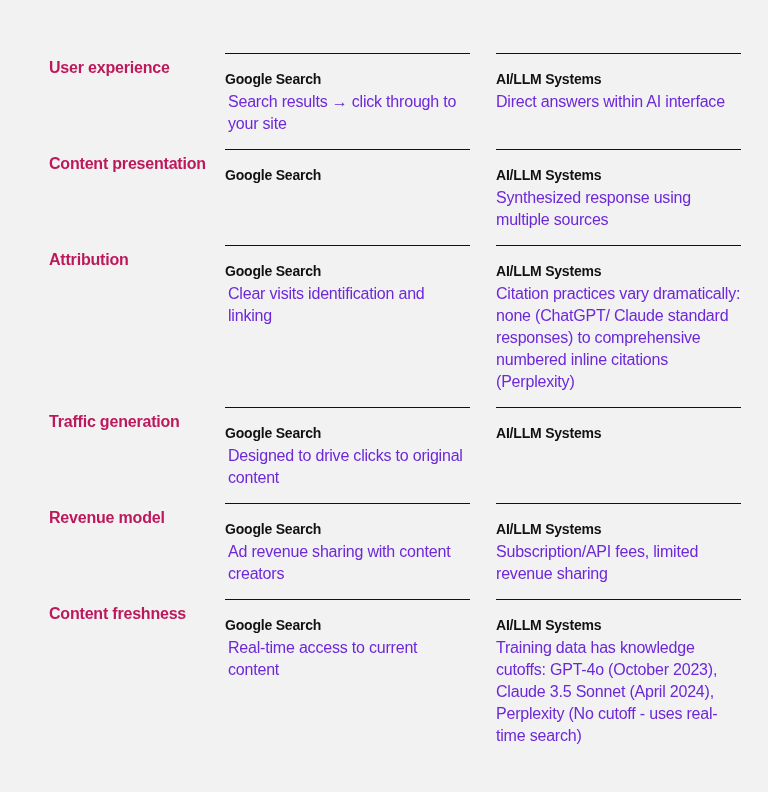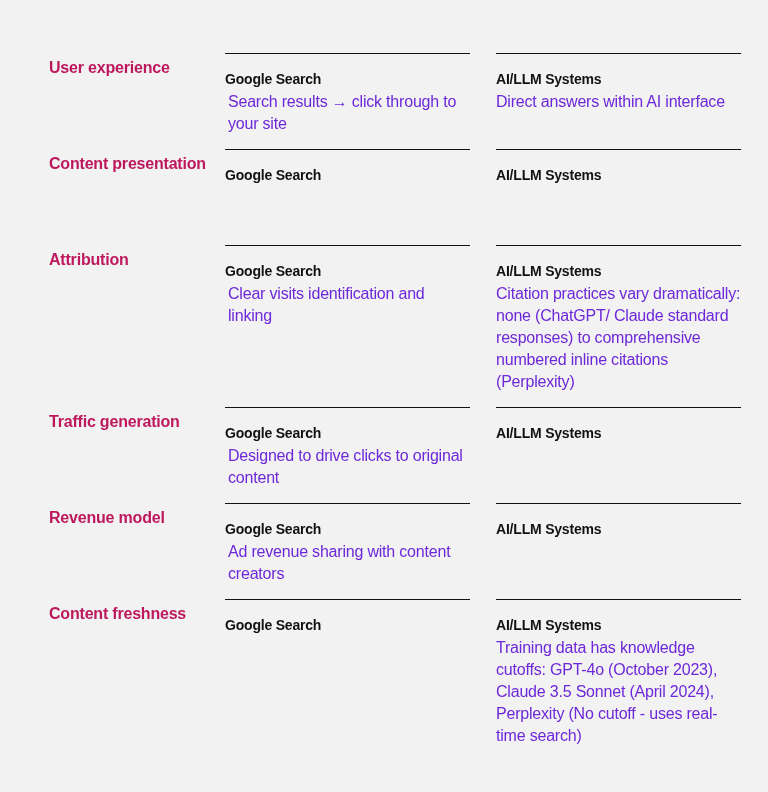--- a/index.html
+++ b/index.html
@@ -78,20 +78,21 @@
     </div>
   </div>
 
   <div class="row" style="top:149px">
     <div class="row-label">Content presentation</div>
     <div class="cell google">
       <div class="cell-head">Google Search</div>
     </div>
     <div class="cell ai">
       <div class="cell-head">AI/LLM Systems</div>
+      <div class="cell-body">Synthesized response using multiple sources</div>
     </div>
   </div>
 
   <div class="row" style="top:245px">
     <div class="row-label">Attribution</div>
     <div class="cell google">
       <div class="cell-head">Google Search</div>
       <div class="cell-body">Clear visits identification and linking</div>
     </div>
     <div class="cell ai">
@@ -112,27 +113,29 @@
   </div>
 
   <div class="row" style="top:503px">
     <div class="row-label">Revenue model</div>
     <div class="cell google">
       <div class="cell-head">Google Search</div>
       <div class="cell-body">Ad revenue sharing with content creators</div>
     </div>
     <div class="cell ai">
       <div class="cell-head">AI/LLM Systems</div>
+      <div class="cell-body">Subscription/API fees, limited revenue sharing</div>
     </div>
   </div>
 
   <div class="row" style="top:599px">
     <div class="row-label">Content freshness</div>
     <div class="cell google">
       <div class="cell-head">Google Search</div>
+      <div class="cell-body">Real-time access to current content</div>
     </div>
     <div class="cell ai">
       <div class="cell-head">AI/LLM Systems</div>
       <div class="cell-body">Training data has knowledge cutoffs: GPT-4o (October 2023), Claude 3.5 Sonnet (April 2024), Perplexity (No cutoff - uses real-time search)</div>
     </div>
   </div>
 
 </div>
 
 </body></html>

